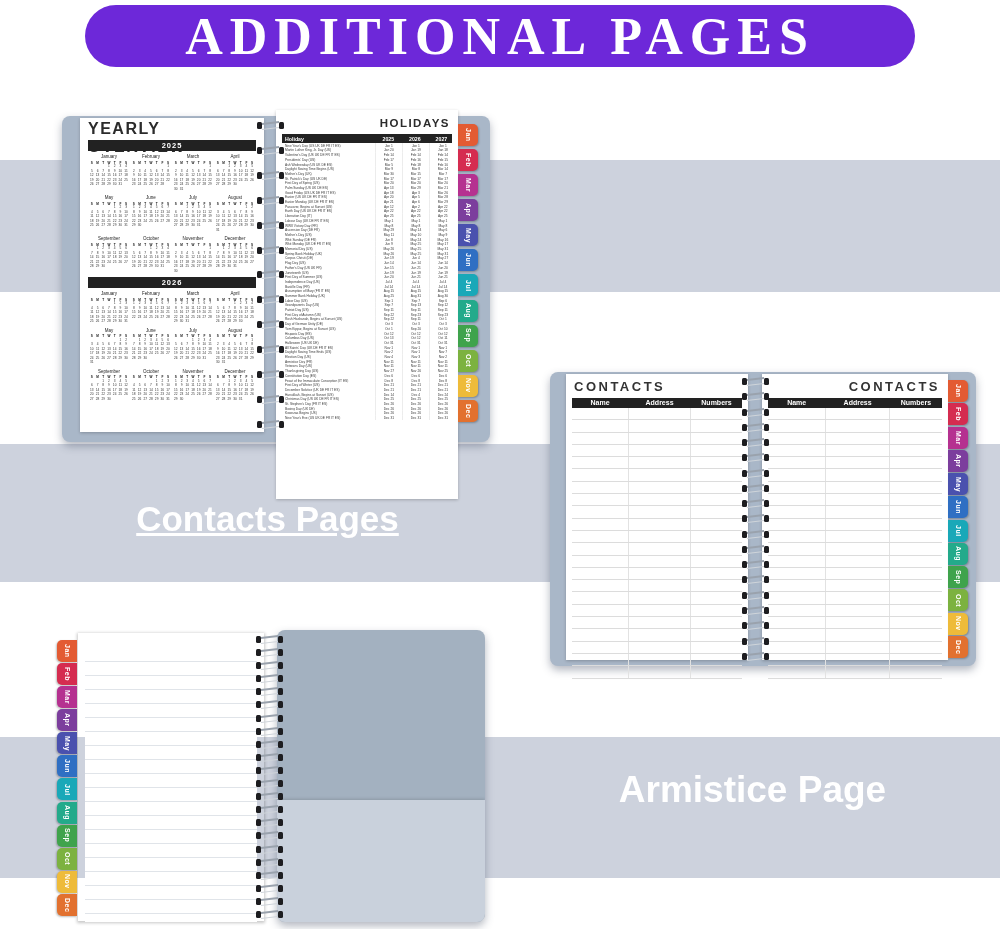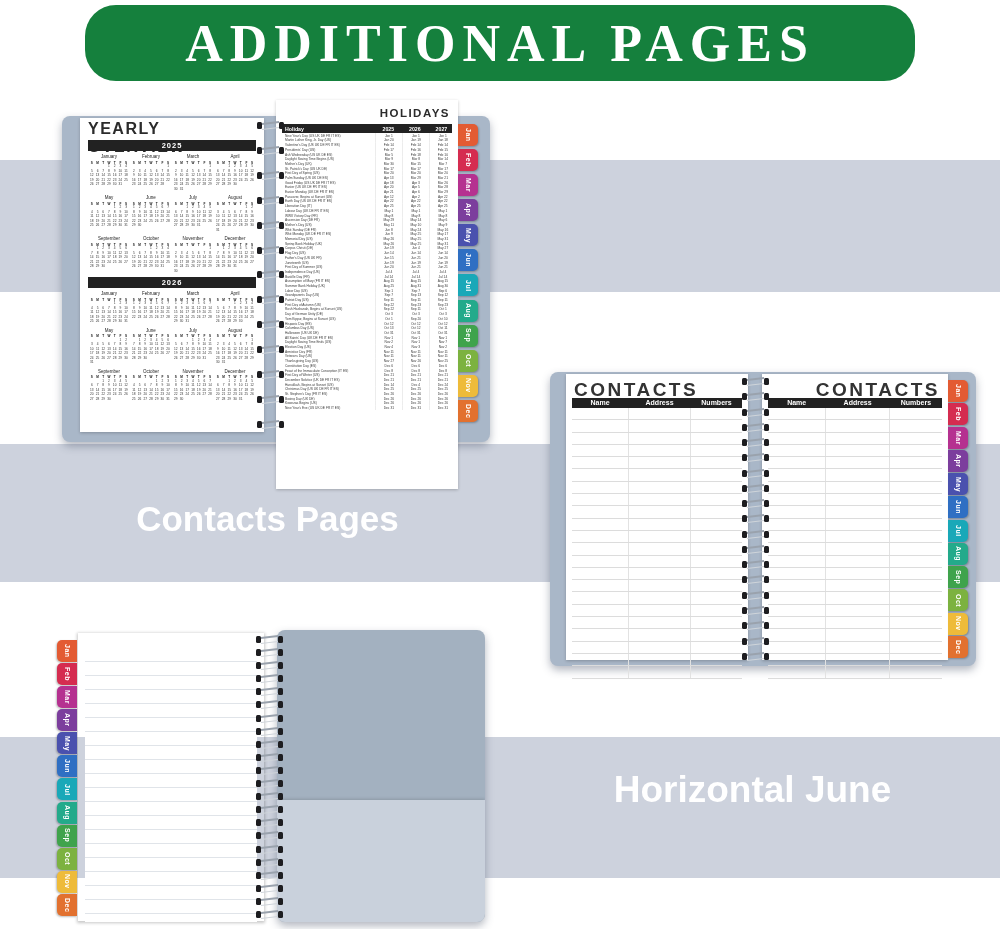--- a/index.html
+++ b/index.html
@@ -3,27 +3,27 @@
 <meta charset="utf-8">
 <style>
   html,body{margin:0;padding:0;background:#fff;}
   .canvas{position:relative;width:1000px;height:929px;background:#fff;overflow:hidden;
           font-family:"Liberation Sans",sans-serif;}
   
   .band{position:absolute;left:0;width:1000px;background:#cdd2dd;}
   #band-yearly{top:160px;height:132px;}
   #band-contacts{top:444px;height:138px;}
   #band-horizontal{top:737px;height:141px;}
-  .banner{position:absolute;left:85px;top:5px;width:830px;height:76px;background:#15803d;
+  .banner{position:absolute;left:85px;top:5px;width:830px;height:62px;background:#6d28d9;
           border-radius:31px;display:flex;align-items:center;justify-content:center;}
   .banner h1{margin:0;font-family:"Liberation Serif",serif;font-weight:bold;font-size:52px;
              letter-spacing:7px;color:#fff;white-space:nowrap;}
   .caption{position:absolute;color:#fff;font-weight:bold;text-align:center;line-height:1.2;}
   #cap-yearly{left:520px;width:470px;top:188px;font-size:34px;}
-  #cap-contacts{left:30px;width:475px;top:498px;font-size:35px;}
+  #cap-contacts{left:30px;width:475px;top:498px;font-size:35px;text-decoration:underline;}
   #cap-horizontal{left:515px;width:475px;top:768px;font-size:37px;}
   
   .cover{position:absolute;border-radius:8px;background:#a9b7c8;box-shadow:0 4px 9px rgba(55,65,90,.38);}
   .page{position:absolute;background:#fff;box-shadow:0 1px 3px rgba(0,0,0,.22);}
   .spiral{position:absolute;display:flex;flex-direction:column;justify-content:space-between;z-index:6;}
   .loop{display:flex;align-items:center;height:7px;}
   .loop b{width:5px;height:7px;background:#1d1d20;border-radius:1.5px;flex:0 0 auto;}
   .loop u{flex:1;height:4px;border-top:2px solid #9aa2ad;border-bottom:1px solid #cfd4da;
           text-decoration:none;transform:skewY(-6deg);}
   .tabs{position:absolute;display:flex;flex-direction:column;justify-content:space-between;z-index:5;}
@@ -49,21 +49,21 @@
              letter-spacing:1.5px;font-size:11.5px;}
   .hol-wrap{position:absolute;left:6px;top:24px;width:340px;}
   .h-head{display:flex;background:#222;color:#fff;font-weight:bold;font-size:10.5px;
           height:18px;line-height:18px;}
   .h-row{display:flex;height:9.4px;line-height:9.4px;font-size:6.5px;color:#3a3a3a;}
   .hn{flex:0 0 53%;padding-left:6px;white-space:nowrap;overflow:hidden;}
   .hd{flex:0 0 15.6%;text-align:center;border-left:1px solid #d9d9d9;white-space:nowrap;}
   .h-head .hn{padding-left:6px;}
   .h-head .hd{border-left:none;}
   
-  .ct-title{position:absolute;top:5px;font-weight:bold;font-size:19px;letter-spacing:2.5px;color:#333;text-align:center;}
+  .ct-title{position:absolute;top:5px;font-weight:bold;font-size:13px;letter-spacing:2.5px;color:#333;text-align:center;}
   .ct-bar{position:absolute;left:6px;right:6px;top:24px;height:10px;background:#222;display:flex;
           color:#fff;font-weight:bold;font-size:7px;line-height:10px;}
   .ct-bar span{text-align:center;}
   .ct-rows{position:absolute;left:6px;right:6px;top:34px;bottom:4px;}
   .c-row{height:11.3px;border-bottom:1px solid #dcdcdc;
          background-image:linear-gradient(#e2e2e2,#e2e2e2),linear-gradient(#e2e2e2,#e2e2e2);
          background-size:1px 100%,1px 100%;background-position:33% 0,70% 0;background-repeat:no-repeat;}
   
   .ruled{background-image:repeating-linear-gradient(to bottom,transparent 0 13px,#e0e4e9 13px 14px);
          background-origin:content-box;background-clip:content-box;padding:16px 8px 0 8px;box-sizing:border-box;}
@@ -1295,21 +1295,21 @@
           <u></u>
           <b></b>
         </div>
         <div class="loop">
           <b></b>
           <u></u>
           <b></b>
         </div>
       </div>
 
-    <div class="page" style="left:276px;top:100px;width:182px;height:389px;text-decoration:underline;">
+    <div class="page" style="left:276px;top:110px;width:182px;height:389px;text-decoration:underline;">
       <div class="hol-title">HOLIDAYS</div>
       <div class="hol-wrap shrink">
         <div class="h-head">
           <span class="hn">Holiday</span>
           <span class="hd">2025</span>
           <span class="hd">2026</span>
           <span class="hd">2027</span>
         </div>
         <div>
             <div class="h-row">
@@ -2075,16 +2075,16 @@
           <b></b>
         </div>
       </div>
 
     <div class="backcover" style="left:277px;top:630px;width:208px;height:292px;">
       <div class="pocket"></div>
     </div>
   </div>
 
   <div class="caption" id="cap-horizontal">
-    <div>Horizontal June</div>
+    <div>Armistice Page</div>
   </div>
 
 </div>
 
 </body></html>

